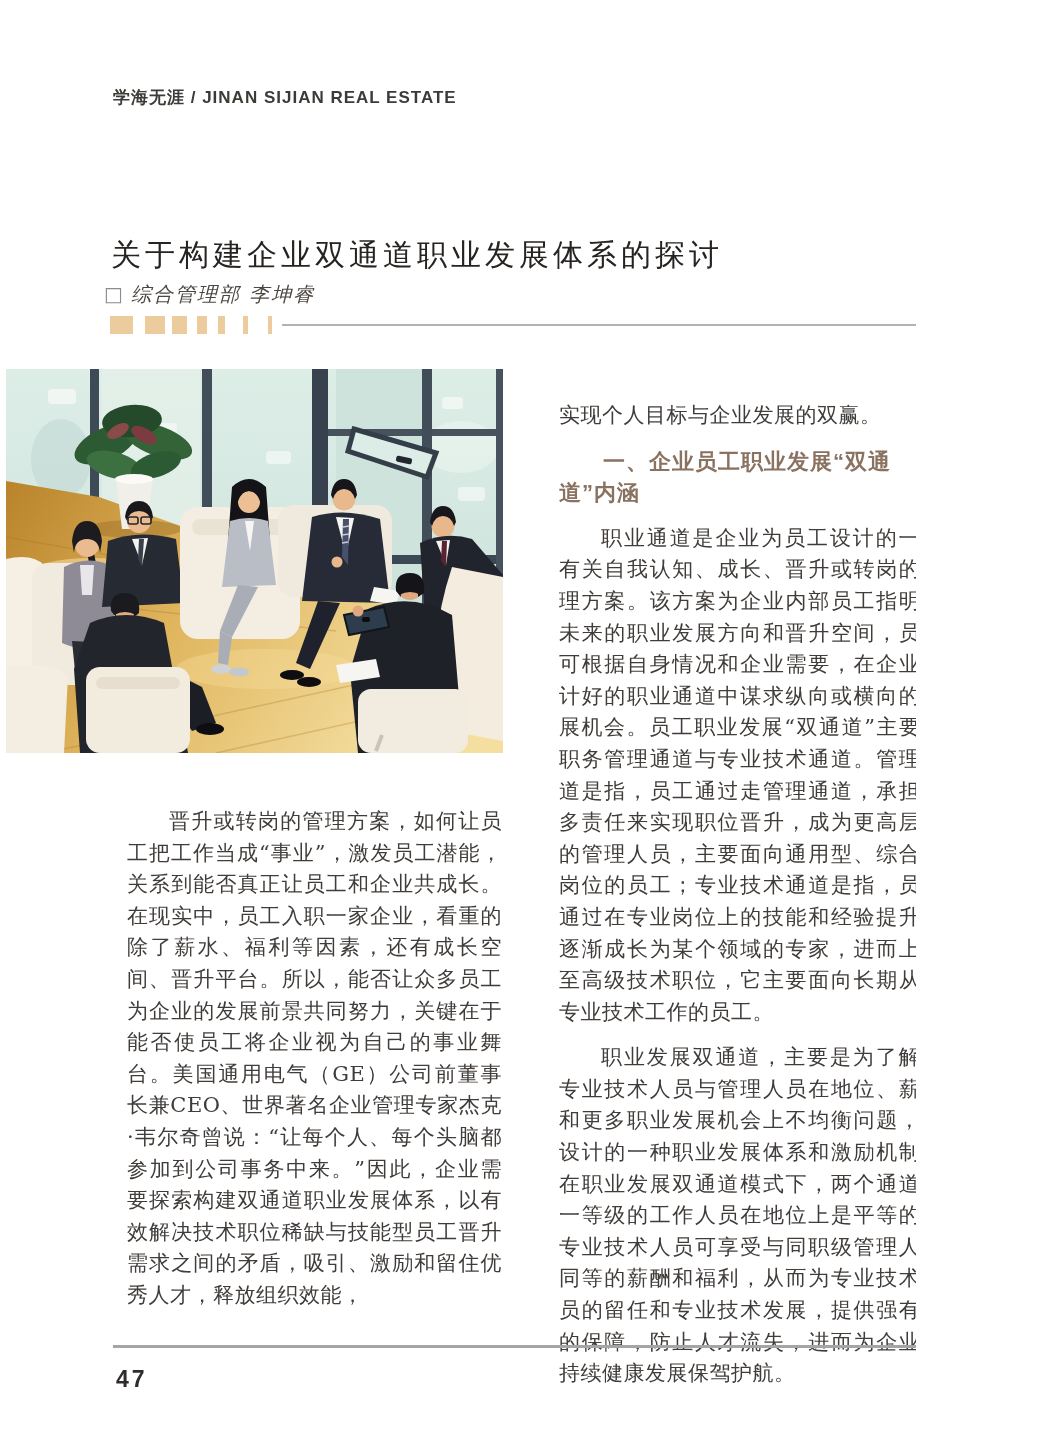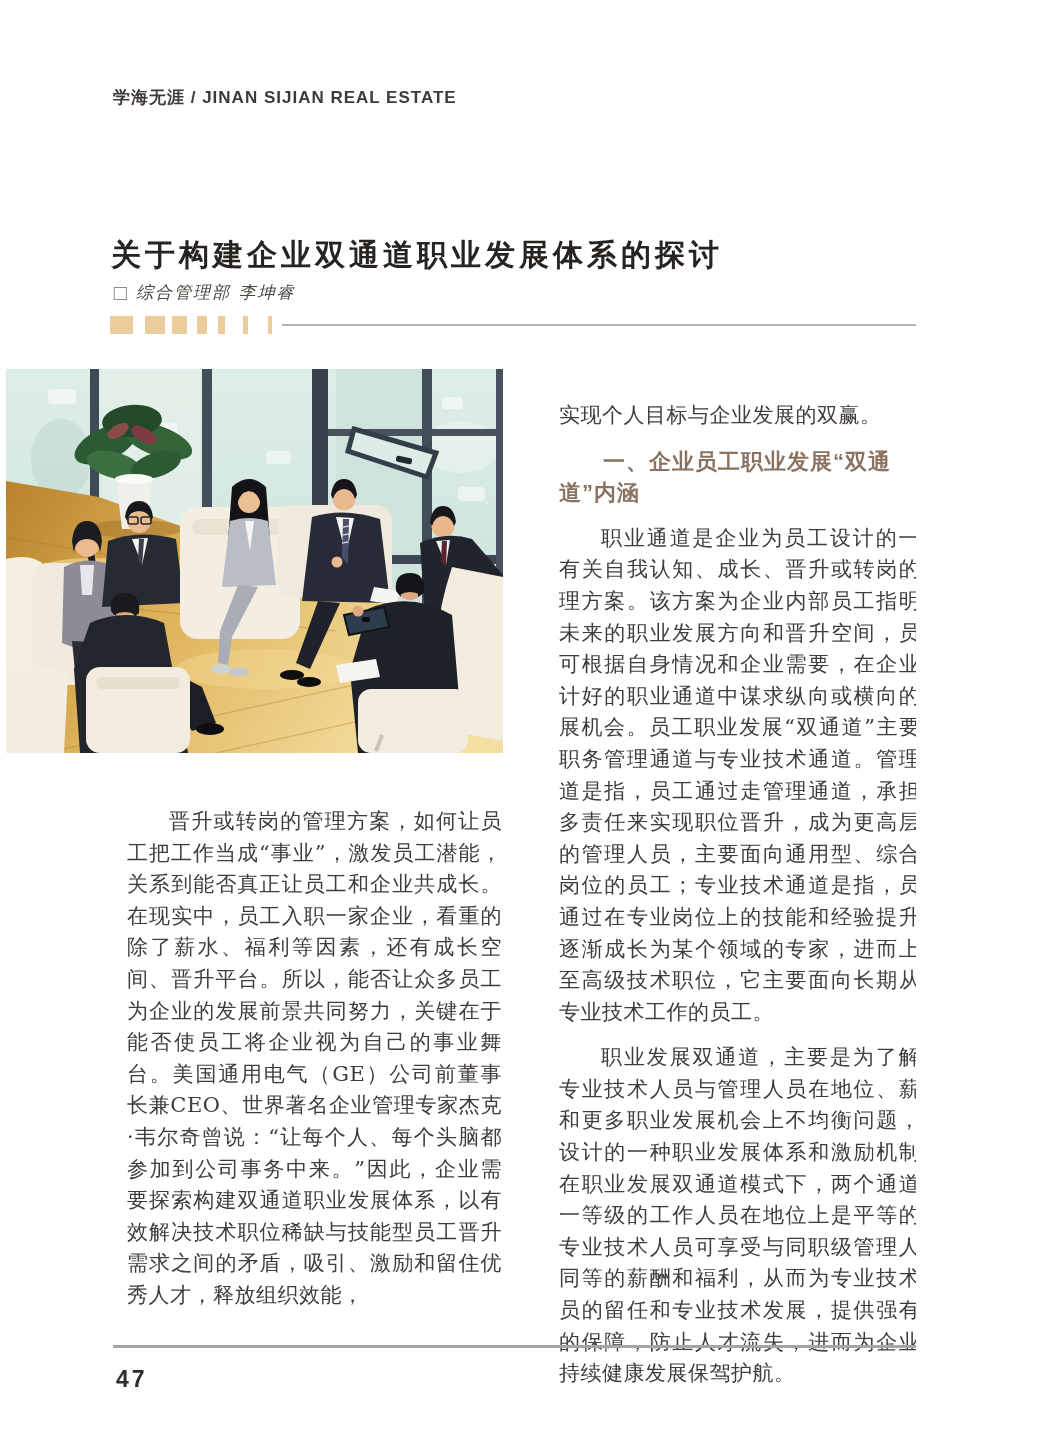--- a/index.html
+++ b/index.html
@@ -11,26 +11,26 @@
     font-family:"DejaVu Serif","Liberation Serif",serif;
   }
   .magazine-header{
     position:absolute;left:113px;top:86px;
     font-family:"Liberation Sans","DejaVu Sans",sans-serif;
     font-weight:bold;font-size:17px;letter-spacing:1px;color:#3d3a37;
   }
   .article-title{
     position:absolute;left:111px;top:235px;
     font-family:"Liberation Sans","DejaVu Sans",sans-serif;
-    font-weight:bold;font-size:30px;letter-spacing:4px;color:#262321;
+    font-weight:normal;font-size:30px;letter-spacing:4px;color:#262321;
     white-space:nowrap;
   }
   .byline{
-    position:absolute;left:112px;top:281px;
-    font-size:17px;letter-spacing:2px;color:#4b4740;
+    position:absolute;left:104px;top:281px;
+    font-size:20px;letter-spacing:2px;color:#4b4740;
     font-style:italic;
   }
   .byline .marker{color:#8c8c8c;font-style:normal;margin-right:6px;}
   .decor-bar{
     position:absolute;left:110px;top:316px;height:18px;width:840px;
     display:flex;align-items:center;
   }
   .decor-sq{background:#eccb9c;height:18px;display:inline-block;}
   .decor-sq:nth-child(1){width:23px;margin-right:12px;}
   .decor-sq:nth-child(2){width:20px;margin-right:7px;}

